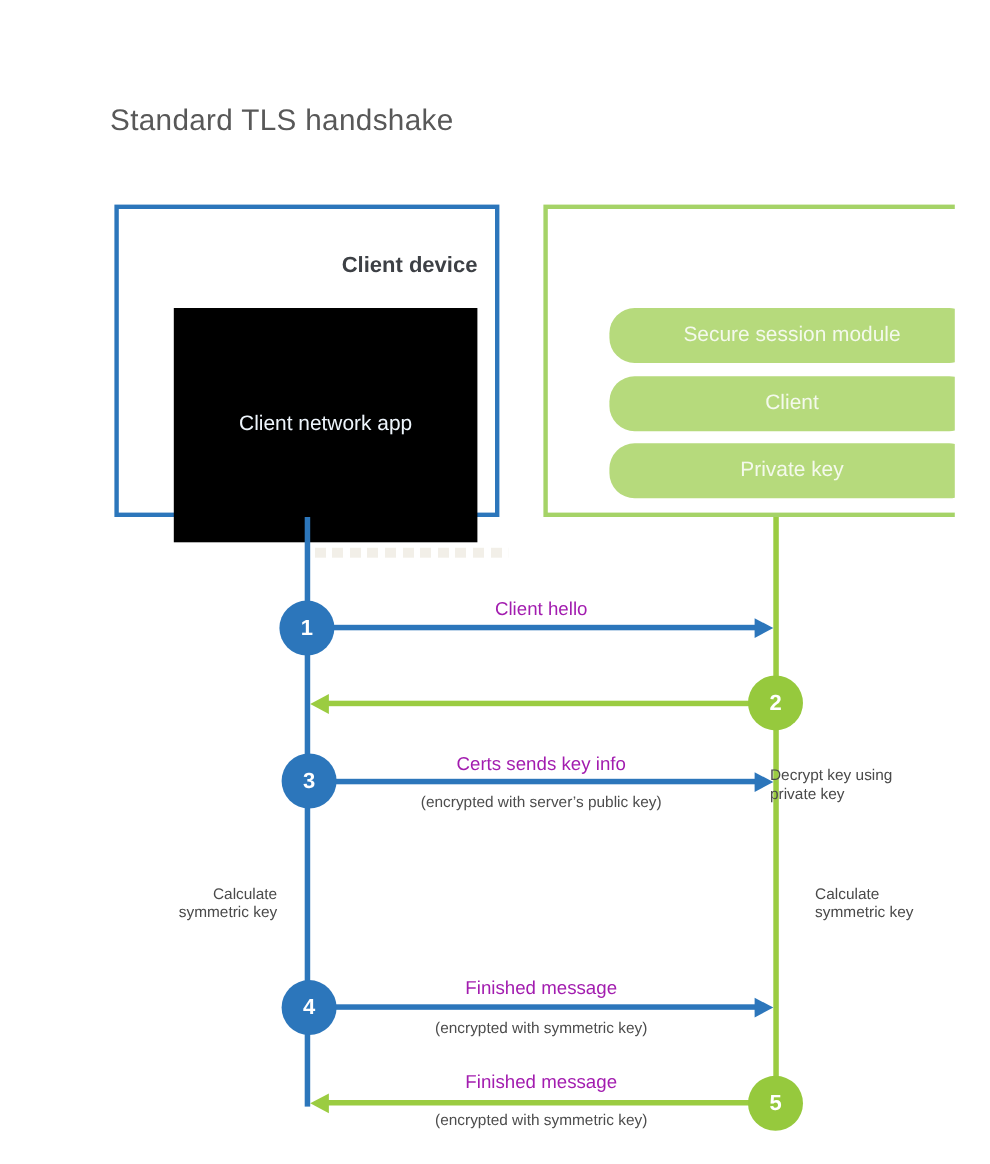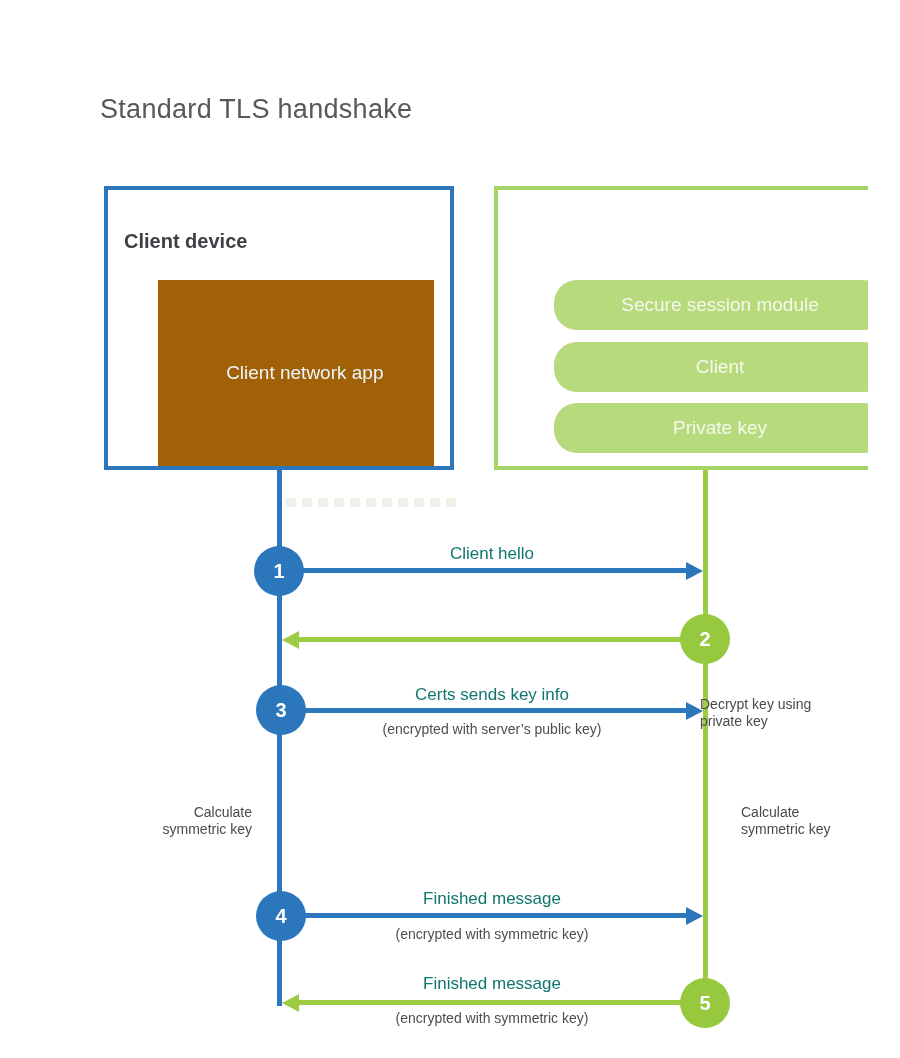--- a/index.html
+++ b/index.html
@@ -25,32 +25,32 @@
     position: absolute;
     top: 122px;
     height: 284px;
     background: #ffffff;
   }
   .box.client { left: 40px; width: 350px; border: 4px solid #2c76bb; }
   .box.server { left: 430px; width: 426px; border: 4px solid #a5d367; }
   .box-title {
     position: absolute;
     left: 0; right: 0; top: 24px;
-    text-align: left;
+    text-align: right;
     font-size: 20px;
     font-weight: 700;
     color: #3d4045;
   }
   .client-app {
     position: absolute;
     left: 34px; top: 74px;
-    width: 276px; height: 186px;
-    background: #a16207;
+    width: 276px; height: 213px;
+    background: #000000;
     display: flex; align-items: center; justify-content: center;
-    text-align: right;
+    text-align: center;
   }
   .client-app span {
     display: inline-block;
     width: 175px;
     font-size: 19px;
     line-height: 1.5;
     color: #eef5fc;
   }
   .bar {
     position: absolute;
@@ -96,21 +96,21 @@
     font-size: 20px;
     font-weight: 700;
   }
   .step-circle.blue  { background: #2c76bb; }
   .step-circle.green { background: #96c93d; }
   .msg-label {
     position: absolute;
     left: 218px; width: 420px;
     text-align: center;
     font-size: 17px;
-    color: #0f766e;
+    color: #a21caf;
   }
   .msg-sublabel {
     position: absolute;
     left: 218px; width: 420px;
     text-align: center;
     font-size: 14px;
     color: #4d4d4d;
   }
   
   .side-note {

